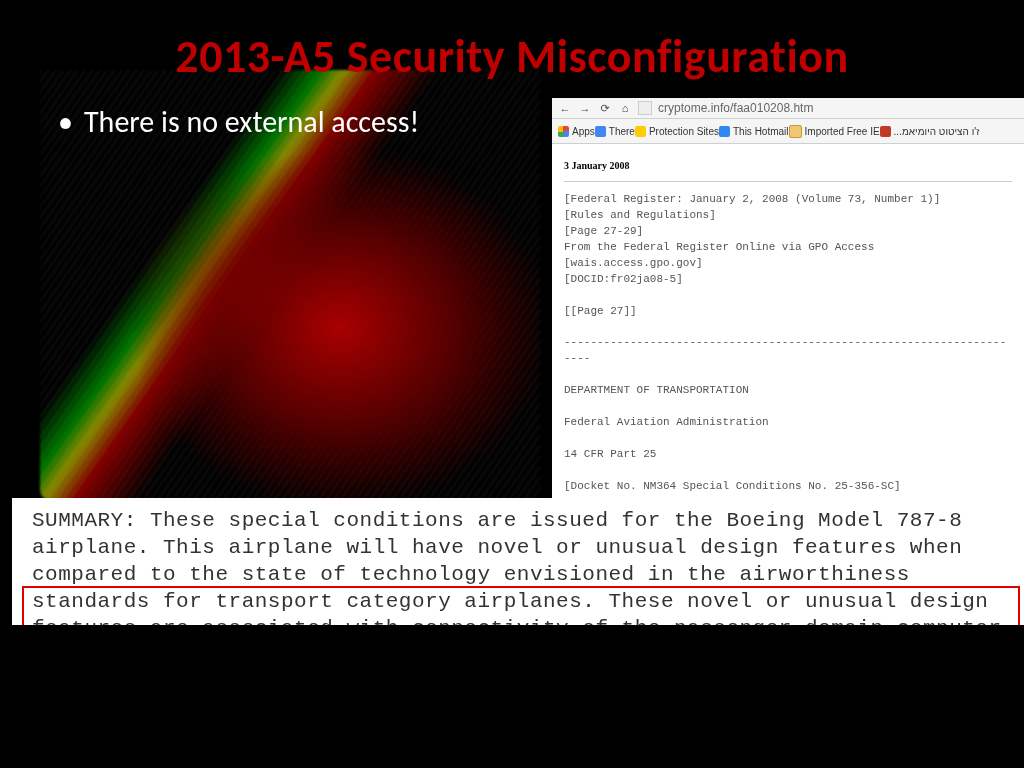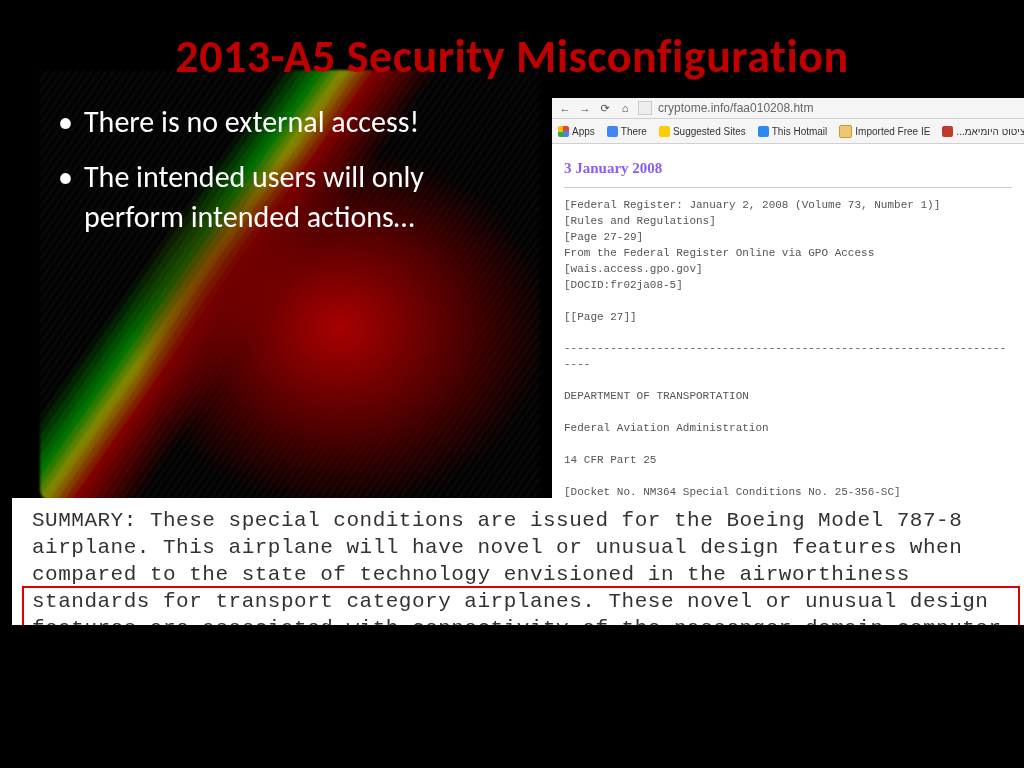--- a/index.html
+++ b/index.html
@@ -125,21 +125,21 @@
     font-size: 12px;
     white-space: nowrap;
     overflow: hidden;
   }
   .bm-row {
     height: 24px;
     background: #f5f5f5;
     border-bottom: 1px solid #d0d0d0;
     display: flex;
     align-items: center;
-    gap: 12px;
+    gap: 0;
     padding: 0 6px;
     font-size: 10px;
     color: #333;
     font-family: Arial, sans-serif;
     white-space: nowrap;
     overflow: hidden;
   }
   .bm-row .bm {
     display: inline-flex; align-items: center; gap: 3px;
   }
@@ -151,23 +151,23 @@
   .sw.folder { background: #f0c674; border:1px solid #c99a2e; }
   .sw.z { background: #c0392b; }
 
   .doc-area {
     flex: 1;
     padding: 10px 12px 8px 12px;
     overflow: hidden;
   }
   .doc-date {
     font-family: Georgia, 'Times New Roman', serif;
-    font-size: 15px;
+    font-size: 10px;
     font-weight: 700;
-    color: #8b5cf6;
+    color: #000000;
     margin: 6px 0 10px 0;
   }
   .hr-line { border: 0; border-top: 1px solid #ccc; margin: 4px 0 10px 0; }
   .mono {
     font-family: "Courier New", monospace;
     font-size: 11px;
     color: #555;
     white-space: pre-wrap;
     line-height: 1.45;
   }
@@ -206,21 +206,20 @@
 <body>
 
 <div class="slide">
 
   <div class="bg-art"></div>
 
   <h1 class="title">2013-A5 Security Misconfiguration</h1>
 
   <ul class="bullets">
     <li><span>There is no external access!</span></li>
-    <li><span>The intended users will only perform intended actions…</span></li>
   </ul>
 
   <div class="browser">
     <div class="nav-row">
       <span class="icon-btn">←</span>
       <span class="icon-btn">→</span>
       <span class="icon-btn">⟳</span>
       <span class="icon-btn">⌂</span>
       <span class="page-icon"></span>
       <span class="url">cryptome.info/faa010208.htm</span>
@@ -229,21 +228,21 @@
       <span class="bm">
           <span class="sw apps"></span>
           <span>Apps</span>
         </span>
       <span class="bm">
           <span class="sw google"></span>
           <span>There</span>
         </span>
       <span class="bm">
           <span class="sw star"></span>
-          <span>Suggested Sites</span>
+          <span>Protection Sites</span>
         </span>
       <span class="bm">
           <span class="sw hot"></span>
           <span>This Hotmail</span>
         </span>
       <span class="bm">
           <span class="sw folder"></span>
           <span>Imported Free IE</span>
         </span>
       <span class="bm">

